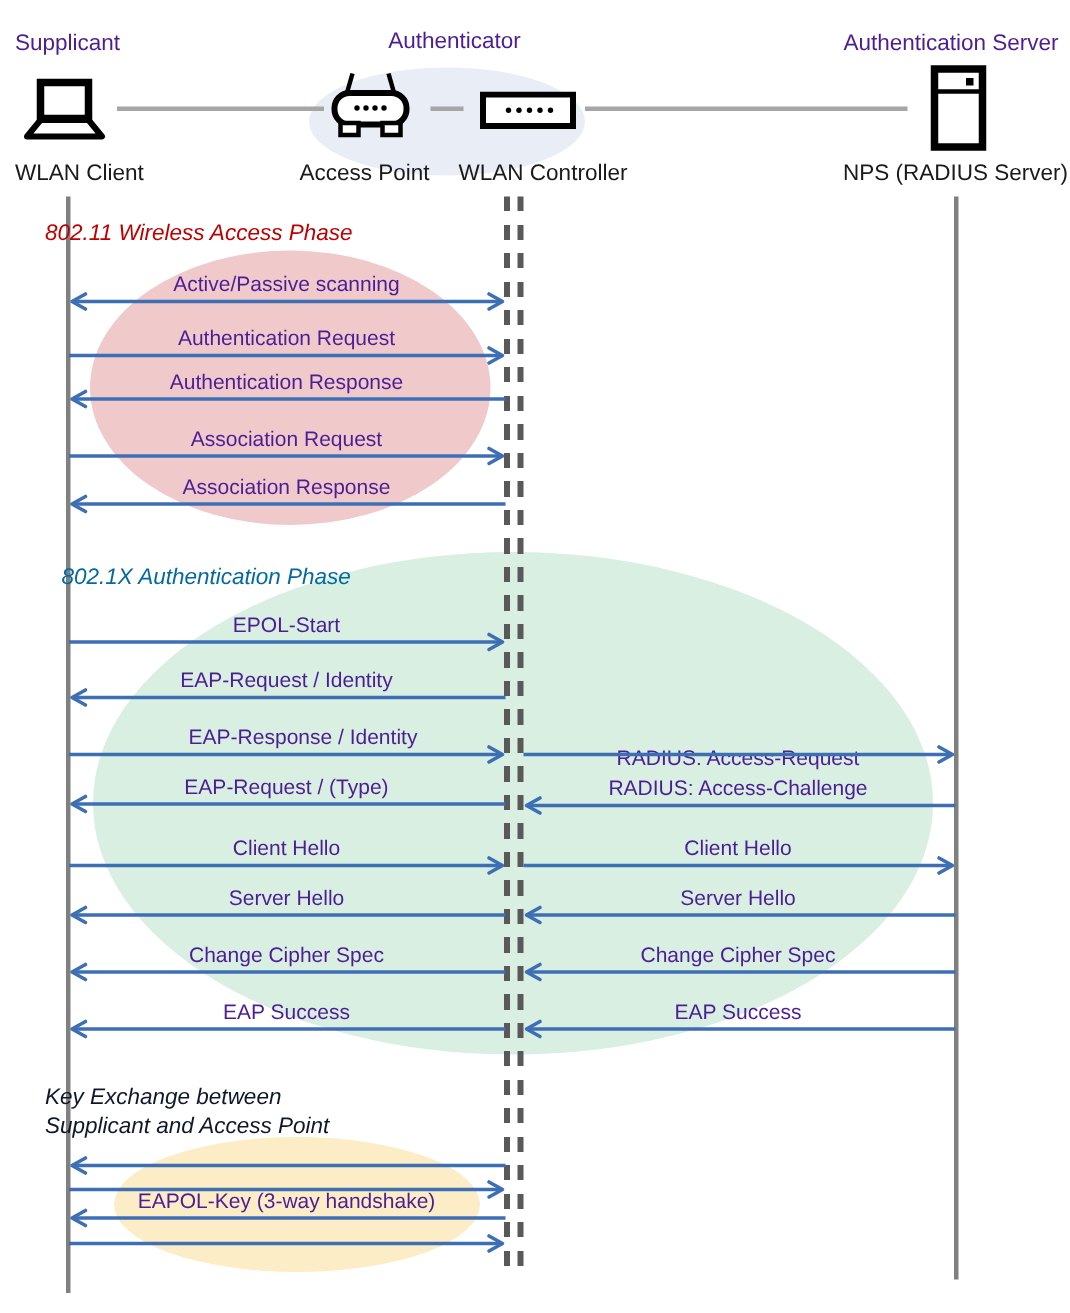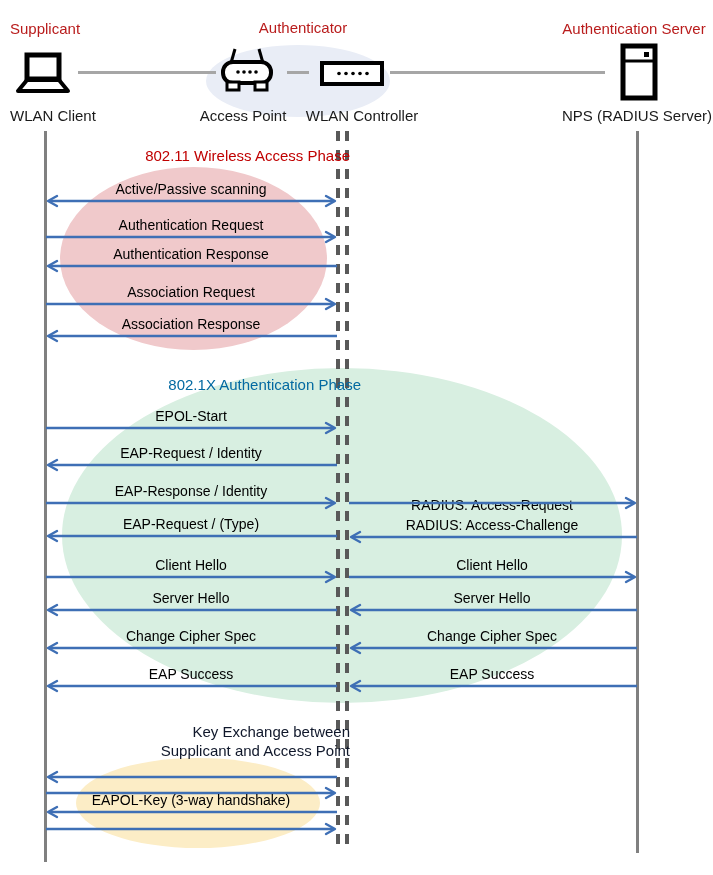--- a/index.html
+++ b/index.html
@@ -1,36 +1,36 @@
 <!DOCTYPE html>
 <html><head>
 <meta charset="utf-8">
 <style>
   html,body{margin:0;padding:0;background:#fff;}
   #canvas{
     position:relative;width:713px;height:875px;background:#fff;overflow:hidden;
     font-family:"Liberation Sans",sans-serif;color:#262626;
   }
   .abs{position:absolute;}
-  .role-label{font-size:15px;color:#b91c1c;white-space:nowrap;z-index:4;}
+  .role-label{font-size:15px;color:#4c1d95;white-space:nowrap;z-index:4;}
   .node-label{font-size:15px;color:#1a1a1a;white-space:nowrap;z-index:4;}
   .centered{text-align:center;}
   .connector{height:3px;background:#a6a6a6;z-index:2;}
   .header-ellipse{border-radius:50%;z-index:1;}
   .icon{z-index:3;}
   .lifeline{width:3px;background:#808080;z-index:2;}
   .lifeline-dashed{
     width:4px;z-index:2;
     background:repeating-linear-gradient(to bottom,#595959 0 10px,transparent 10px 19px);
   }
   .phase-ellipse{border-radius:50%;z-index:1;}
-  .phase-title{font-size:15px;line-height:19px;text-align:right;white-space:nowrap;z-index:3;}
+  .phase-title{font-size:15px;line-height:19px;text-align:left;white-space:nowrap;z-index:3;font-style:italic;}
   .msg-label{
     font-size:14px;line-height:18px;height:18px;text-align:center;white-space:nowrap;
-    color:#000000;z-index:3;width:320px;
+    color:#4c1d95;z-index:3;width:320px;
   }
   .msg-arrow{z-index:3;overflow:visible;}
 </style>
 </head>
 <body>
 
 <div id="canvas">
 
   <div class="abs role-label" style="left:10px;top:20px;">Supplicant</div>
   <div class="abs role-label centered" style="left:203px;top:19px;width:200px;">Authenticator</div>
@@ -136,21 +136,21 @@
       <div class="abs msg-label" style="left: 31px; top: 407px;">EPOL-Start</div>
       <svg width="291" height="12" class="abs msg-arrow" style="left: 46px; top: 422px;">
         <line x1="0" y1="6" x2="288" y2="6" stroke="#3e6fb5" stroke-width="2.4"></line>
         <path d="M280 1 L289 6 L280 11" fill="none" stroke="#3e6fb5" stroke-width="2.4" stroke-linecap="round" stroke-linejoin="round"></path>
       </svg>
       <div class="abs msg-label" style="left: 31px; top: 444px;">EAP-Request / Identity</div>
       <svg width="291" height="12" class="abs msg-arrow" style="left: 46px; top: 459px;">
         <line x1="3" y1="6" x2="291" y2="6" stroke="#3e6fb5" stroke-width="2.4"></line>
         <path d="M11 1 L2 6 L11 11" fill="none" stroke="#3e6fb5" stroke-width="2.4" stroke-linecap="round" stroke-linejoin="round"></path>
       </svg>
-      <div class="abs msg-label" style="left: 31px; top: 482px;">EAP-Response / Identity</div>
+      <div class="abs msg-label" style="left: 42px; top: 482px;">EAP-Response / Identity</div>
       <svg width="291" height="12" class="abs msg-arrow" style="left: 46px; top: 497px;">
         <line x1="0" y1="6" x2="288" y2="6" stroke="#3e6fb5" stroke-width="2.4"></line>
         <path d="M280 1 L289 6 L280 11" fill="none" stroke="#3e6fb5" stroke-width="2.4" stroke-linecap="round" stroke-linejoin="round"></path>
       </svg>
       <div class="abs msg-label" style="left: 332px; top: 482px; margin-top: 14px;">RADIUS: Access-Request</div>
       <svg width="288" height="12" class="abs msg-arrow" style="left: 349px; top: 497px;">
         <line x1="0" y1="6" x2="285" y2="6" stroke="#3e6fb5" stroke-width="2.4"></line>
         <path d="M277 1 L286 6 L277 11" fill="none" stroke="#3e6fb5" stroke-width="2.4" stroke-linecap="round" stroke-linejoin="round"></path>
       </svg>
       <div class="abs msg-label" style="left: 31px; top: 515px; text-align: center;">EAP-Request / (Type)</div>

